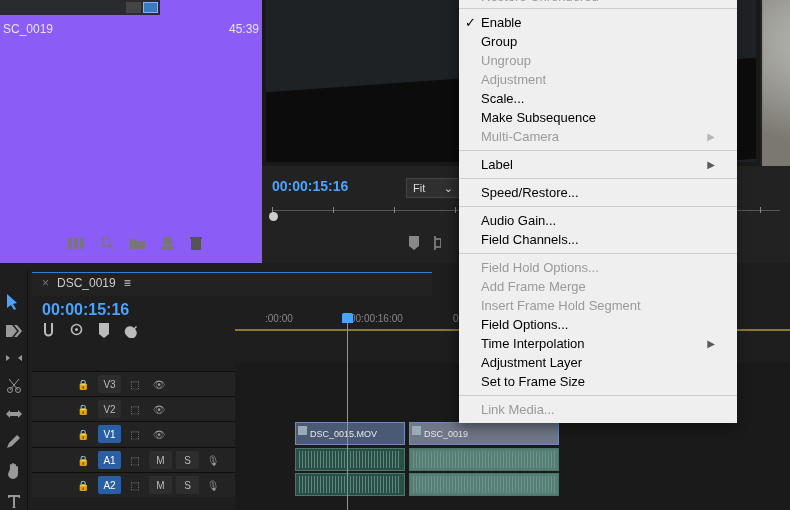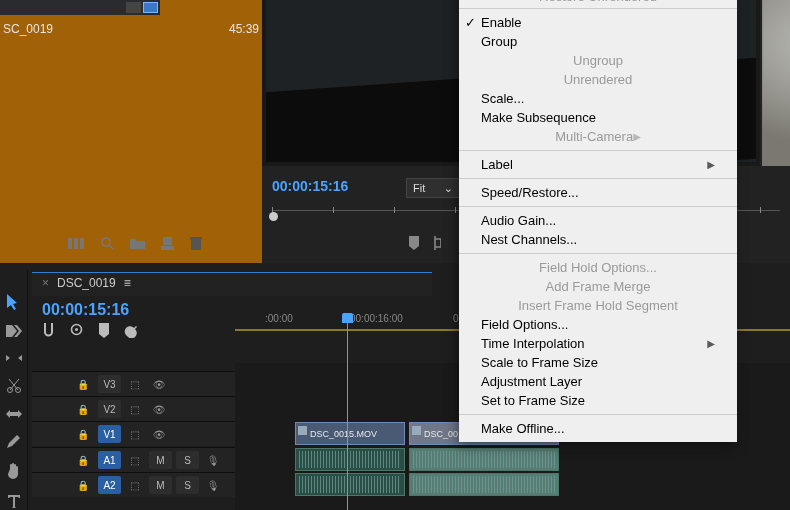--- a/index.html
+++ b/index.html
@@ -1,17 +1,17 @@
 <!DOCTYPE html>
 <html><head>
 <meta charset="utf-8">
 <style>
   * { margin: 0; padding: 0; box-sizing: border-box; font-family: -apple-system, "Helvetica Neue", Arial, sans-serif; }
   body { background: #1b1b1b; color: #ccc; width: 790px; height: 510px; overflow: hidden; font-size: 12px; position: relative; }
-  .panel { position: absolute; background: #a16207; }
+  .panel { position: absolute; background: #8b5cf6; }
   .proj { left:0; top:0; width:262px; height:263px; }
   .thumb { position:absolute; left:0; top:-40px; width:160px; height:55px; background:#2a2b2e; }
   .thumb .badge { position:absolute; right:2px; bottom:2px; width:15px; height:11px; background:#3a78c8; border:1px solid #7ab6ff; }
   .thumb .badge2 { position:absolute; right:19px; bottom:2px; width:15px; height:11px; background:#444; }
   .thumbname { position:absolute; left:3px; top:22px; width:162px; color:#e5e5e5; font-size:12px;}
   .thumbdur { position:absolute; right:3px; top:22px; color:#e5e5e5; font-size:12px;}
   .proj-tools { position:absolute; left:68px; bottom:13px; display:flex; gap:16px; color:#666; align-items:center; }
   .proj-tools svg { display:block; }
 
   .monitor { position:absolute; left:262px; top:0; width:528px; height:263px; background:#222; }
@@ -53,21 +53,21 @@
   .clip.sel{ background:#6f7788; }
   .clip .ficon{position:absolute;left:2px;top:3px;width:9px;height:9px;background:#9ab;}
   .aclip { position:absolute; height:23px; border:1px solid #4a7768; background:#2a4d45; overflow:hidden;}
   .aclip .wave { position:absolute; inset:2px 3px; background:repeating-linear-gradient(90deg,#6fa19a 0 1px,transparent 1px 3px); opacity:.7;}
   .aclip.sel { background:#577c73; }
 
   
   .ctx { position:absolute; left:459px; top:-10px; width:278px; background:#efefef; color:#000; font-size:13px; box-shadow:-2px 4px 12px rgba(0,0,0,.45); padding:4px 0;}
   .ctx .itm { height:19px; padding:0 22px; display:flex; align-items:center; justify-content:space-between; }
   .ctx .itm.hl { background:#2a6fe0; color:#fff; }
-  .ctx .itm.dis { color:#9a9a9a;justify-content:center; }
+  .ctx .itm.dis { color:#9a9a9a; }
   .ctx .sep { height:1px; background:#ccc; margin:4px 0; }
   .ctx .chk { position:absolute; left:6px; }
   .ctx .arrow { font-size:10px; color:#5a5a5a; }
   .ctx .itm.dis .arrow { color:#b7b7b7; }
 </style>
 </head>
 <body>
 
 <div class="panel proj">
   <div class="thumb">
@@ -277,21 +277,21 @@
       <span>Enable</span>
       <span class="chk">✓</span>
     </div>
     <div class="itm">
       <span>Group</span>
     </div>
     <div class="itm dis">
       <span>Ungroup</span>
     </div>
     <div class="itm dis">
-      <span>Unrendered</span>
+      <span>Adjustment</span>
     </div>
     <div class="itm">
       <span>Scale...</span>
     </div>
     <div class="itm">
       <span>Make Subsequence</span>
     </div>
     <div class="itm dis">
       <span>Multi-Camera</span>
       <span class="arrow">▶</span>
@@ -303,45 +303,42 @@
     </div>
     <div class="sep"></div>
     <div class="itm">
       <span>Speed/Restore...</span>
     </div>
     <div class="sep"></div>
     <div class="itm">
       <span>Audio Gain...</span>
     </div>
     <div class="itm">
-      <span>Nest Channels...</span>
+      <span>Field Channels...</span>
     </div>
     <div class="sep"></div>
     <div class="itm dis">
       <span>Field Hold Options...</span>
     </div>
     <div class="itm dis">
       <span>Add Frame Merge</span>
     </div>
     <div class="itm dis">
       <span>Insert Frame Hold Segment</span>
     </div>
     <div class="itm">
       <span>Field Options...</span>
     </div>
     <div class="itm">
       <span>Time Interpolation</span>
       <span class="arrow">▶</span>
     </div>
     <div class="itm">
-      <span>Scale to Frame Size</span>
-    </div>
-    <div class="itm">
       <span>Adjustment Layer</span>
     </div>
     <div class="itm">
       <span>Set to Frame Size</span>
     </div>
     <div class="sep"></div>
-    <div class="itm">
-      <span>Make Offline...</span>
+    <div class="itm dis">
+      <span>Link Media...</span>
     </div>
   </div>
 
 </body></html>

